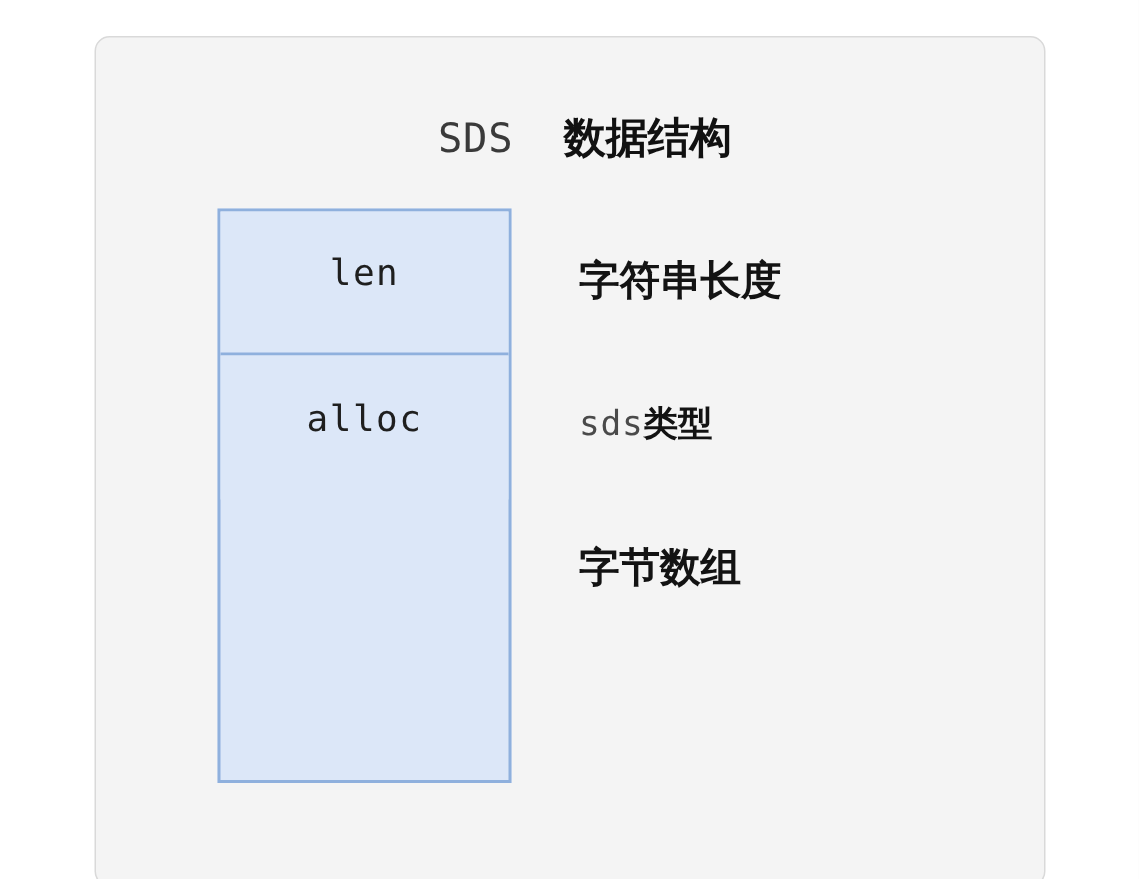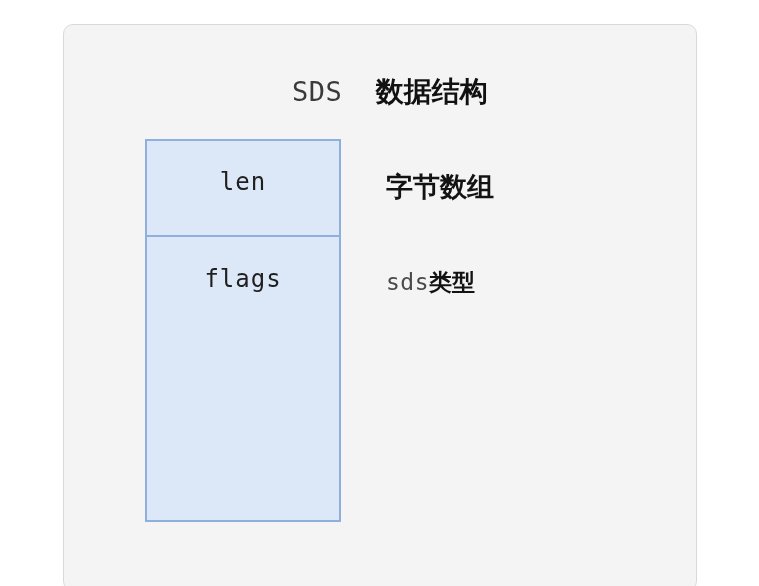--- a/index.html
+++ b/index.html
@@ -127,26 +127,29 @@
 
   <div id="diagram-title">
     <span class="mono-part">SDS</span><span class="mono-part">  </span><span class="cjk-part">数据结构</span>
   </div>
 
   <div id="struct-table">
     <div class="struct-row">
       <span class="field-name">len</span>
     </div>
     <div class="struct-row">
-      <span class="field-name">flags</span>
+      <span class="field-name">alloc</span>
     </div>
   </div>
 
   <div id="struct-descriptions">
     <div class="desc-row">
-      <span class="desc-text">字节数组</span>
+      <span class="desc-text">字符串长度</span>
     </div>
     <div class="desc-row">
       <span class="desc-text small"><span class="mono-inline">sds</span><span>类型</span></span>
+    </div>
+    <div class="desc-row">
+      <span class="desc-text">字节数组</span>
     </div>
   </div>
 
 </div>
 
 </body></html>

